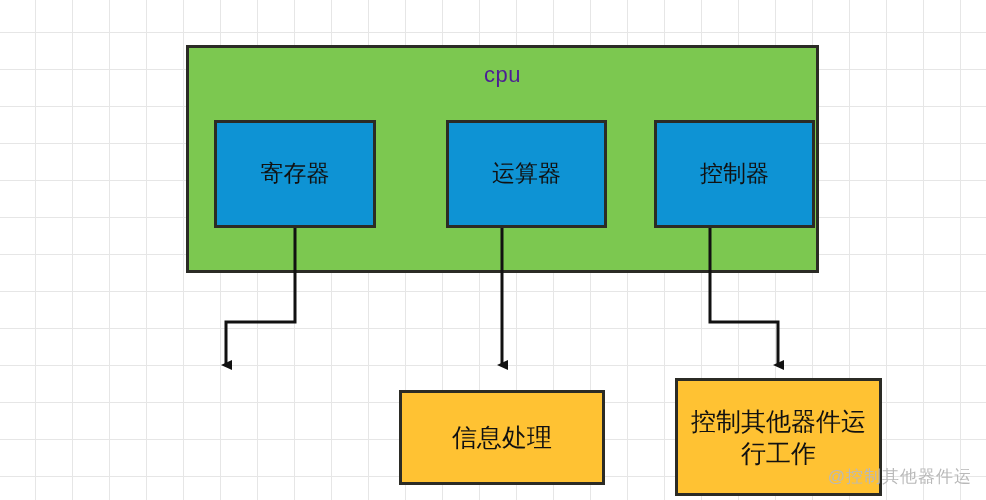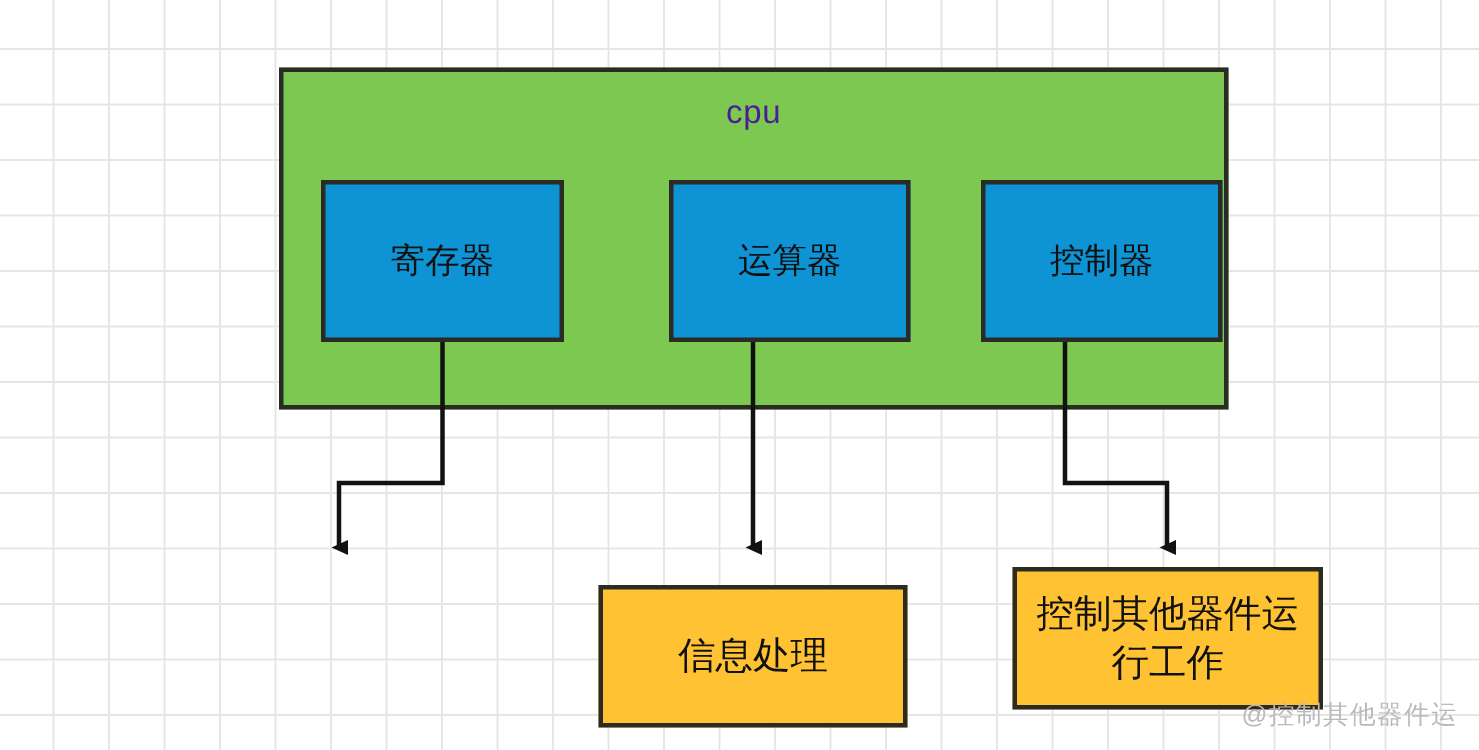--- a/index.html
+++ b/index.html
@@ -104,21 +104,21 @@
   <div class="node unit" style="left:422px; top:120px; width:161px; height:108px;margin-left:24px;">
     <span>运算器</span>
   </div>
   <div class="node unit" style="left:654px; top:120px; width:161px; height:108px;">
     <span>控制器</span>
   </div>
 
   <div class="node outcome" style="left:399px; top:378px; width:206px; height:95px;margin-top:12px;">
     <span>信息处理</span>
   </div>
-  <div class="node outcome two-line" style="left:675px; top:378px; width:207px; height:95px;">
+  <div class="node outcome two-line" style="left:675px; top:378px; width:207px; height:118px;">
     <span>
       <span>控制其他器件运</span><br>
       <span>行工作</span>
     </span>
   </div>
 
   <div class="watermark">@控制其他器件运</div>
 
 </div>
 

